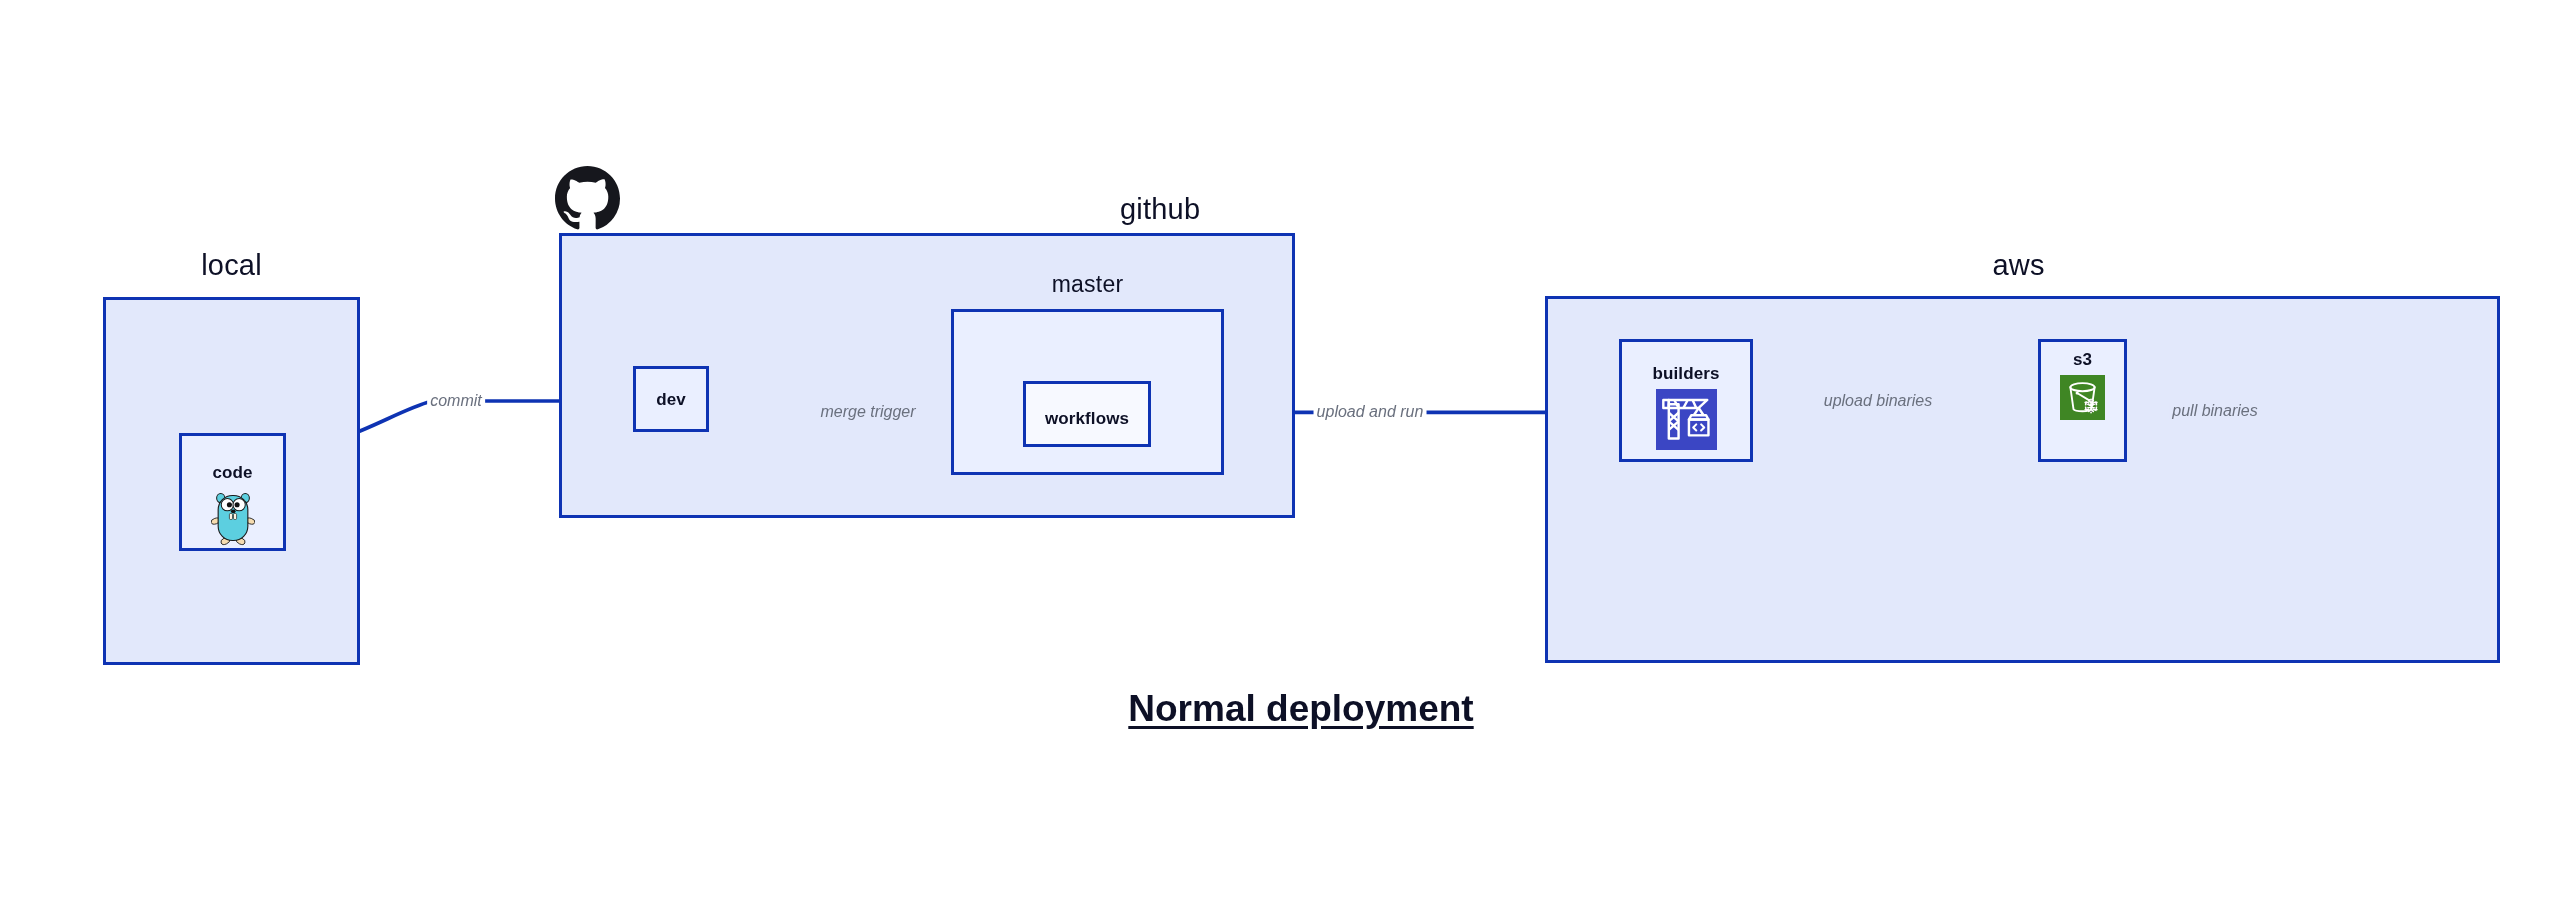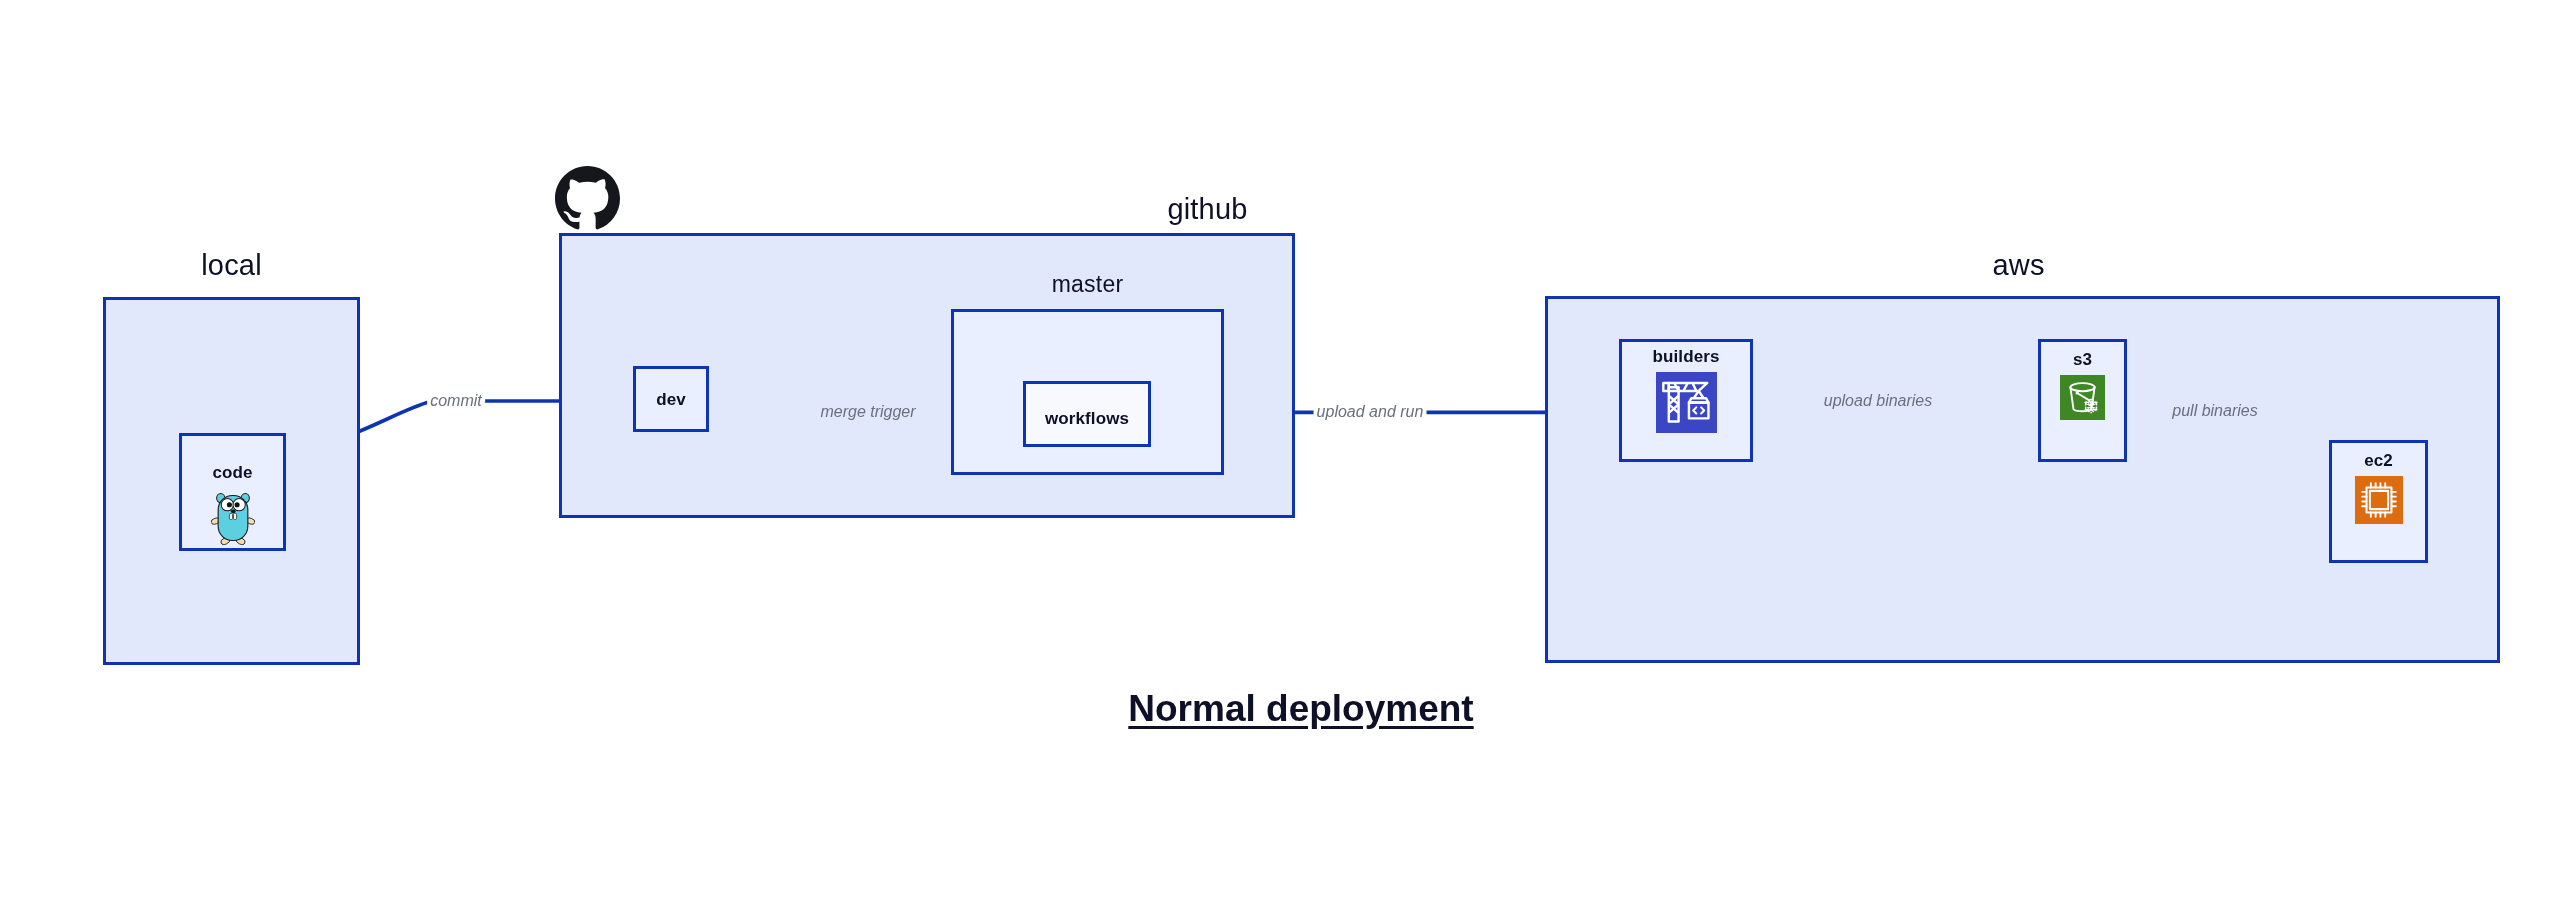--- a/index.html
+++ b/index.html
@@ -151,38 +151,38 @@
     <svg width="65" height="65" viewBox="0 0 16 16" xmlns="http://www.w3.org/2000/svg">
       <path fill="#16171d" d="M8 0C3.58 0 0 3.58 0 8c0 3.54 2.29 6.53 5.47 7.59.4.07.55-.17.55-.38
         0-.19-.01-.82-.01-1.49-2.01.37-2.53-.49-2.69-.94-.09-.23-.48-.94-.82-1.13-.28-.15-.68-.52-.01-.53
         .63-.01 1.08.58 1.23.82.72 1.21 1.87.87 2.33.66.07-.52.28-.87.51-1.07-1.78-.2-3.64-.89-3.64-3.95
         0-.87.31-1.59.82-2.15-.08-.2-.36-1.02.08-2.12 0 0 .67-.21 2.2.82.64-.18 1.32-.27 2-.27s1.36.09 2 .27
         c1.53-1.04 2.2-.82 2.2-.82.44 1.1.16 1.92.08 2.12.51.56.82 1.27.82 2.15 0 3.07-1.87 3.75-3.65 3.95
         .29.25.54.73.54 1.48 0 1.07-.01 1.93-.01 2.2 0 .21.15.46.55.38A8.01 8.01 0 0 0 16 8c0-4.42-3.58-8-8-8z"></path>
     </svg>
   </div>
 
-  <div class="group-label" style="left:1120px; top:195px; width:175px; text-align:center;">github</div>
+  <div class="group-label" style="left:1120px; top:195px; width:175px; text-align:left;">github</div>
   <div class="group-box" style="left:559px; top:233px; width:736px; height:285px;"></div>
 
   <div class="node-box" style="left:633px; top:366px; width:76px; height:66px; justify-content:center; padding-top:0;">
     <span class="node-label">dev</span>
   </div>
 
   <div class="group-label" style="left:951px; top:273px; width:273px; text-align:center; font-size:23px;">master</div>
   <div class="group-box" style="left:951px; top:309px; width:273px; height:166px; background:#eaefff;"></div>
 
   <div class="node-box" style="left:1023px; top:381px; width:128px; height:66px; justify-content:center; padding-top:9px; background:#f7f9ff;">
     <span class="node-label">workflows</span>
   </div>
 
   <div class="group-label" style="left:1931px; top:251px; width:175px; text-align:center;">aws</div>
   <div class="group-box" style="left:1545px; top:296px; width:955px; height:367px;"></div>
 
-  <div class="node-box" style="left:1619px; top:339px; width:134px; height:123px; padding-top:6px;">
+  <div class="node-box" style="left:1619px; top:339px; width:134px; height:123px; padding-top:23px;">
     <span class="node-label">builders</span>
     <span class="node-icon" style="margin-top:7.2px;">
       <svg width="61" height="61" viewBox="0 0 100 100" xmlns="http://www.w3.org/2000/svg">
         <rect x="0" y="0" width="100" height="100" fill="#3b46c4"></rect>
         <g fill="none" stroke="#ffffff" stroke-width="4" stroke-linejoin="round">
 
           <rect x="21" y="25" width="16" height="56"></rect>
           <path d="M21 39 L37 53 M37 39 L21 53 M21 53 L37 67 M37 53 L21 67"></path>
 
           <rect x="12" y="18" width="9" height="13"></rect>
@@ -221,38 +221,20 @@
         <g stroke="#ffffff" stroke-width="3.6" stroke-linecap="round">
           <path d="M69 54 L69 84 M56 61 L82 77 M82 61 L56 77"></path>
           <path d="M64 57 L69 61 L74 57 M64 81 L69 77 L74 81"></path>
           <path d="M57 66 L58.5 60 L64 62 M81 72 L79.5 78 L74 76"></path>
           <path d="M74 62 L79.5 60 L81 66 M64 76 L58.5 78 L57 72"></path>
         </g>
       </svg>
     </span>
   </div>
 
-  <div class="node-box" style="left:2329px; top:440px; width:99px; height:123px; padding-top:9.3px;">
-    <span class="node-label">ec2</span>
-    <span class="node-icon" style="margin-top:7.2px;">
-      <svg width="48" height="48" viewBox="0 0 100 100" xmlns="http://www.w3.org/2000/svg">
-        <rect x="0" y="0" width="100" height="100" fill="#dd6b10"></rect>
-        <g fill="none" stroke="#ffffff" stroke-width="4.2" stroke-linejoin="round">
-          <rect x="24" y="24" width="52" height="52"></rect>
-          <rect x="31" y="31" width="38" height="38"></rect>
-        </g>
-        <g stroke="#ffffff" stroke-width="4" stroke-linecap="round">
-          <path d="M33 24 L33 15 M43 24 L43 15 M53 24 L53 15 M63 24 L63 15"></path>
-          <path d="M33 76 L33 85 M43 76 L43 85 M53 76 L53 85 M63 76 L63 85"></path>
-          <path d="M24 33 L15 33 M24 43 L15 43 M24 53 L15 53 M24 63 L15 63"></path>
-          <path d="M76 33 L85 33 M76 43 L85 43 M76 53 L85 53 M76 63 L85 63"></path>
-        </g>
-      </svg>
-    </span>
-  </div>
 
   <div class="edge-label" style="left:456px; top:401px; background:#ffffff; padding:0 3.1px;">commit</div>
 
   <div class="edge-label" style="left:868px; top:412px; background:#e2e8fb; padding:0 3.1px;">merge trigger</div>
 
   <div class="edge-label" style="left:1370px; top:412px; background:#ffffff; padding:0 3.1px;">upload and run</div>
 
   <div class="edge-label" style="left:1878px; top:401px; background:#e2e8fb; padding:0 3.1px;">upload binaries</div>
 
   <div class="edge-label" style="left:2215px; top:411px; background:#e2e8fb; padding:0 3.1px;">pull binaries</div>

